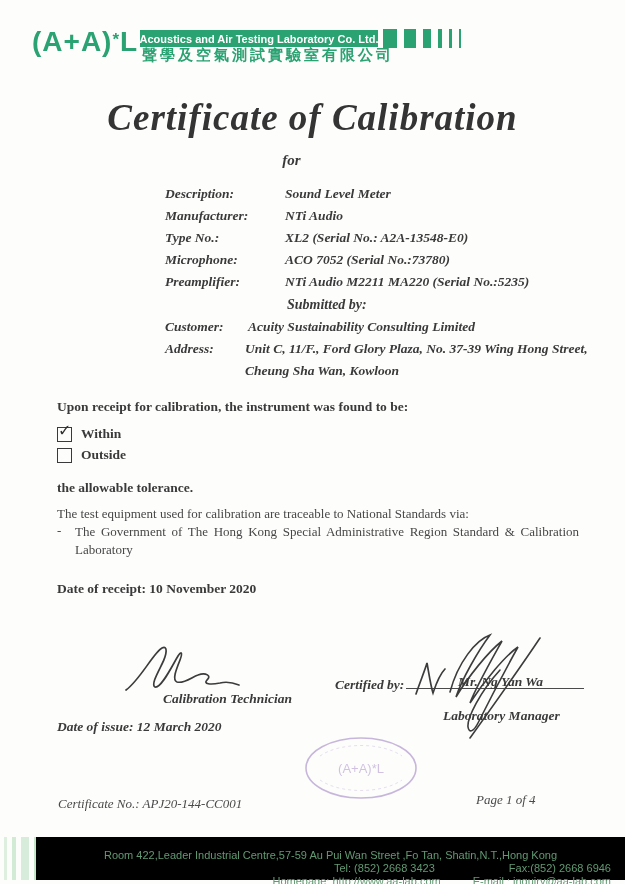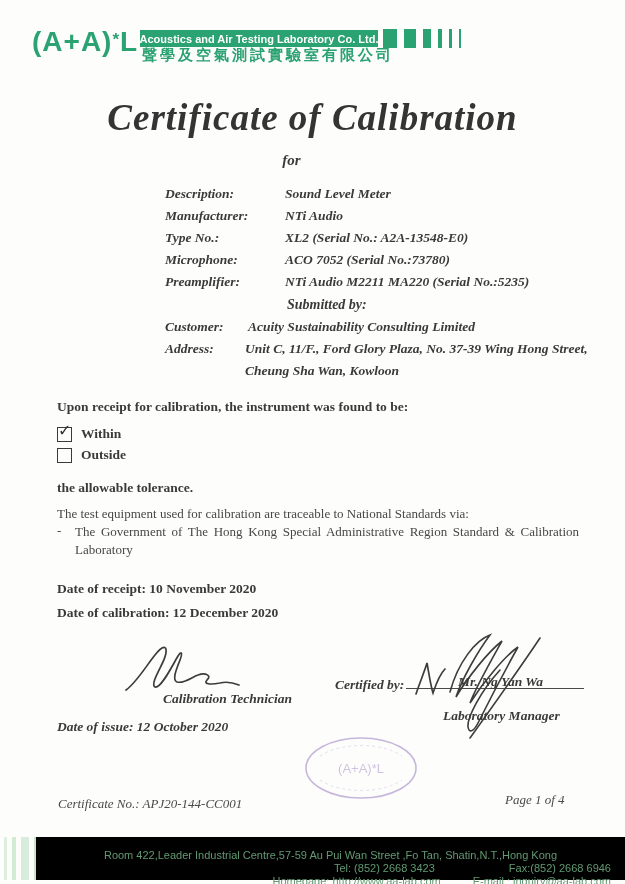--- a/index.html
+++ b/index.html
@@ -68,21 +68,21 @@
   .sig1{left:122px;top:644px;}
   .sig2{left:398px;top:630px;}
   .tech{position:absolute;left:163px;top:691px;font-size:13.5px;font-weight:bold;font-style:italic;}
   .ngyw{position:absolute;left:458px;top:674px;font-size:13.5px;font-weight:bold;font-style:italic;}
   .labman{position:absolute;left:443px;top:708px;font-size:13.5px;font-weight:bold;font-style:italic;}
   .issue{position:absolute;left:57px;top:719px;font-size:13.5px;font-weight:bold;font-style:italic;}
   
   .stamp{position:absolute;left:302px;top:734px;width:118px;height:68px;}
   
   .certno{position:absolute;left:58px;top:796px;font-size:13px;font-style:italic;color:#4a4a4a;}
-  .pageno{position:absolute;left:505px;top:792px;font-size:13px;font-style:italic;color:#4a4a4a;}
+  .pageno{position:absolute;left:476px;top:792px;font-size:13px;font-style:italic;color:#4a4a4a;}
   
   .gfooter{position:absolute;left:36px;top:837px;width:589px;height:43px;background:#000000;
     font-family:"Liberation Sans","DejaVu Sans",sans-serif;font-size:11px;color:#619972;
     padding-top:12px;box-sizing:border-box;}
   .gfooter .fl{height:13px;line-height:13px;white-space:nowrap;}
   .fl1{text-align:center;}
   .fl2{display:flex;justify-content:flex-end;padding-right:14px;}
   .fl2 .tel{margin-right:74px;}
   .fl3{display:flex;justify-content:flex-end;padding-right:14px;}
   .fl3 .home{margin-right:32px;}
@@ -165,40 +165,39 @@
   </div>
   <div class="allow">the allowable tolerance.</div>
 
   <div class="trace1">The test equipment used for calibration are traceable to National Standards via:</div>
   <div class="trace-b">
     <span class="dash">-</span>
     <span class="txt">The Government of The Hong Kong Special Administrative Region Standard &amp; Calibration Laboratory</span>
   </div>
 
   <div class="drec">Date of receipt:  10 November 2020</div>
-  <div class="dcal">Date of calibration:  12 December 2020</div>
 
   <svg class="sig-svg sig1" width="120" height="50" viewBox="0 0 120 50">
     <path d="M4 46 C 18 36, 32 8, 40 4 C 46 1, 45 10, 40 20 C 35 30, 29 41, 33 43 C 39 45, 50 22, 56 12 C 59 7, 61 8, 58 16 C 54 26, 50 36, 55 38 C 62 40, 70 33, 76 31 C 84 28, 90 32, 85 36 C 81 40, 88 41, 98 39 C 106 37, 112 39, 117 41" fill="none" stroke="#3c3c3c" stroke-width="1.7" stroke-linecap="round"></path>
   </svg>
   <div class="tech">Calibration Technician</div>
 
   <div class="sigrow right">
     <span>Certified by:</span>
     <span class="sigline l2"></span>
   </div>
   <svg class="sig-svg sig2" width="185" height="110" viewBox="0 0 185 110">
     <path d="M18 64 C 22 52, 27 40, 29 33 C 31 44, 33 57, 35 63 C 39 51, 43 43, 47 39" fill="none" stroke="#3c3c3c" stroke-width="1.7" stroke-linecap="round"></path>
     <path d="M52 62 C 60 32, 78 10, 92 5 C 80 21, 64 49, 58 67 C 70 47, 90 22, 104 11 C 94 29, 78 57, 72 73 C 86 51, 108 25, 120 17 C 110 35, 92 69, 80 93 C 76 101, 71 104, 70 97 C 69 88, 82 62, 102 40" fill="none" stroke="#3c3c3c" stroke-width="1.6" stroke-linecap="round"></path>
     <path d="M142 8 C 122 38, 92 80, 72 108" fill="none" stroke="#3c3c3c" stroke-width="1.6" stroke-linecap="round"></path>
   </svg>
   <div class="ngyw">Mr. Ng Yan Wa</div>
   <div class="labman">Laboratory Manager</div>
 
-  <div class="issue">Date of issue:  12 October 2020</div>
+  <div class="issue">Date of issue:  12 March 2020</div>
 
   <svg class="stamp" viewBox="0 0 118 68">
     <ellipse cx="59" cy="34" rx="55" ry="30" fill="none" stroke="#9a7cc0" stroke-width="1.6" opacity="0.55"></ellipse>
     <path d="M18 22 C 38 8, 80 8, 100 22" fill="none" stroke="#9a7cc0" stroke-width="0.8" opacity="0.30" stroke-dasharray="3 3"></path>
     <path d="M18 46 C 38 60, 80 60, 100 46" fill="none" stroke="#9a7cc0" stroke-width="0.8" opacity="0.30" stroke-dasharray="3 3"></path>
     <text x="59" y="39" text-anchor="middle" font-size="13" font-family="Liberation Sans, sans-serif" fill="#9a7cc0" opacity="0.45">(A+A)*L</text>
   </svg>
 
   <div class="certno">Certificate No.: APJ20-144-CC001</div>
   <div class="pageno">Page 1 of 4</div>

